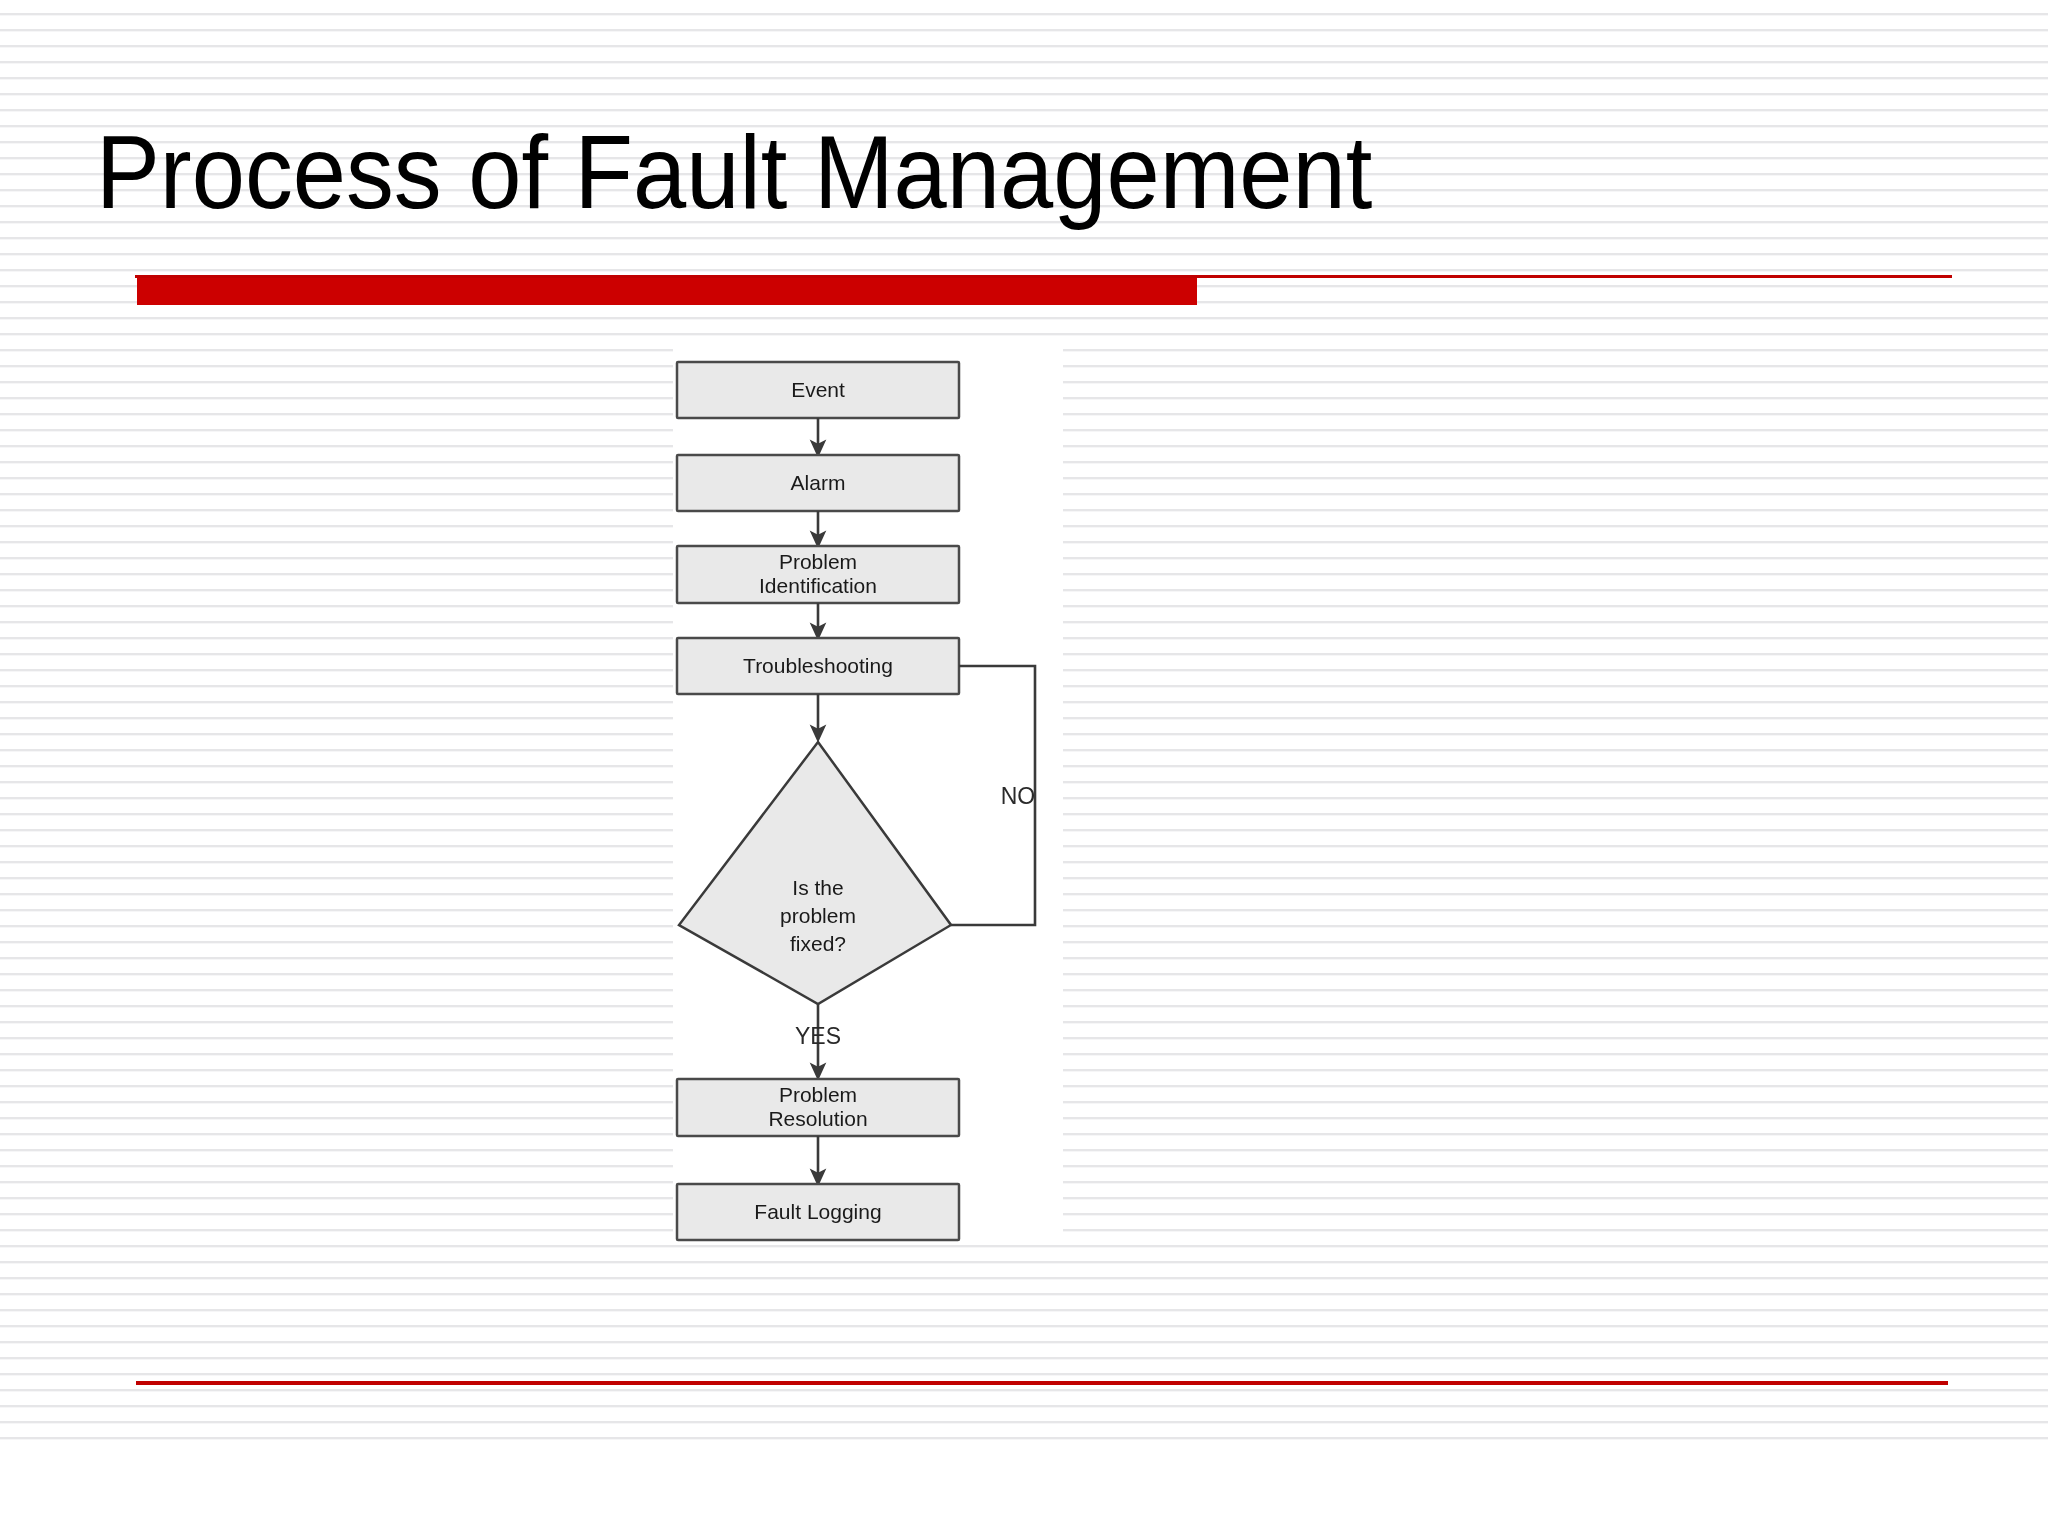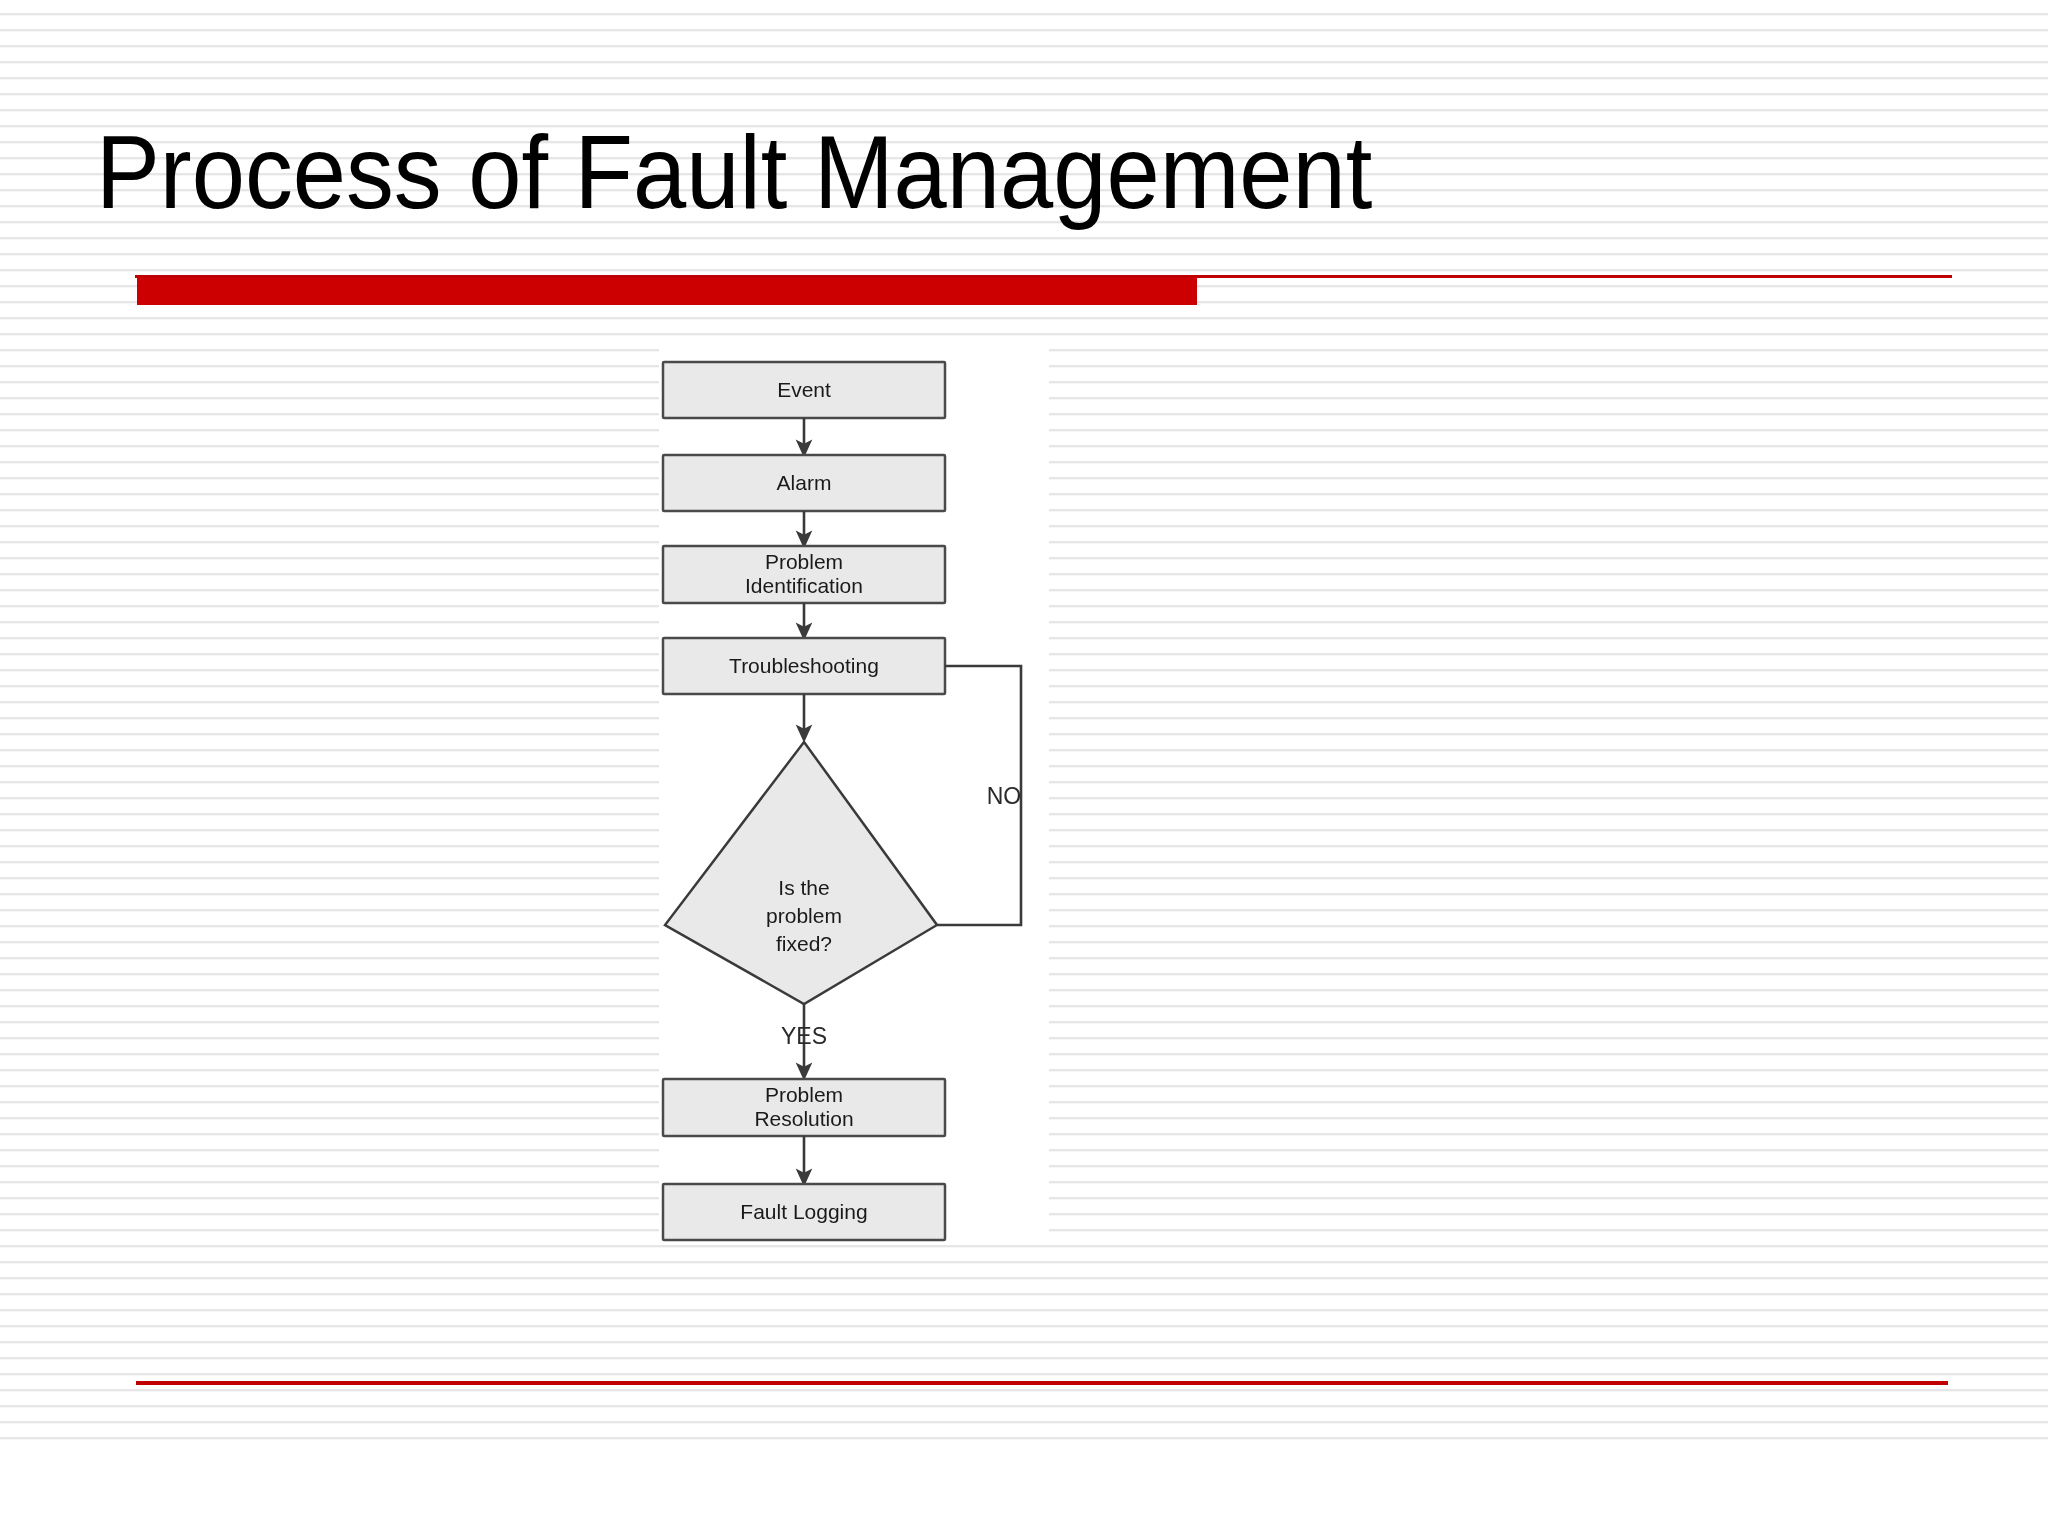--- a/index.html
+++ b/index.html
@@ -71,21 +71,21 @@
     left: 136px;
     top: 1381px;
     width: 1812px;
     height: 4px;
     background: #c00000;
   }
 
   
   #flow-plate {
     position: absolute;
-    left: 659px;
+    left: 673px;
     top: 342px;
     width: 390px;
     height: 902px;
     background: #ffffff;
   }
   #flow-svg {
     position: absolute;
     left: 0;
     top: 0;
     width: 390px;

